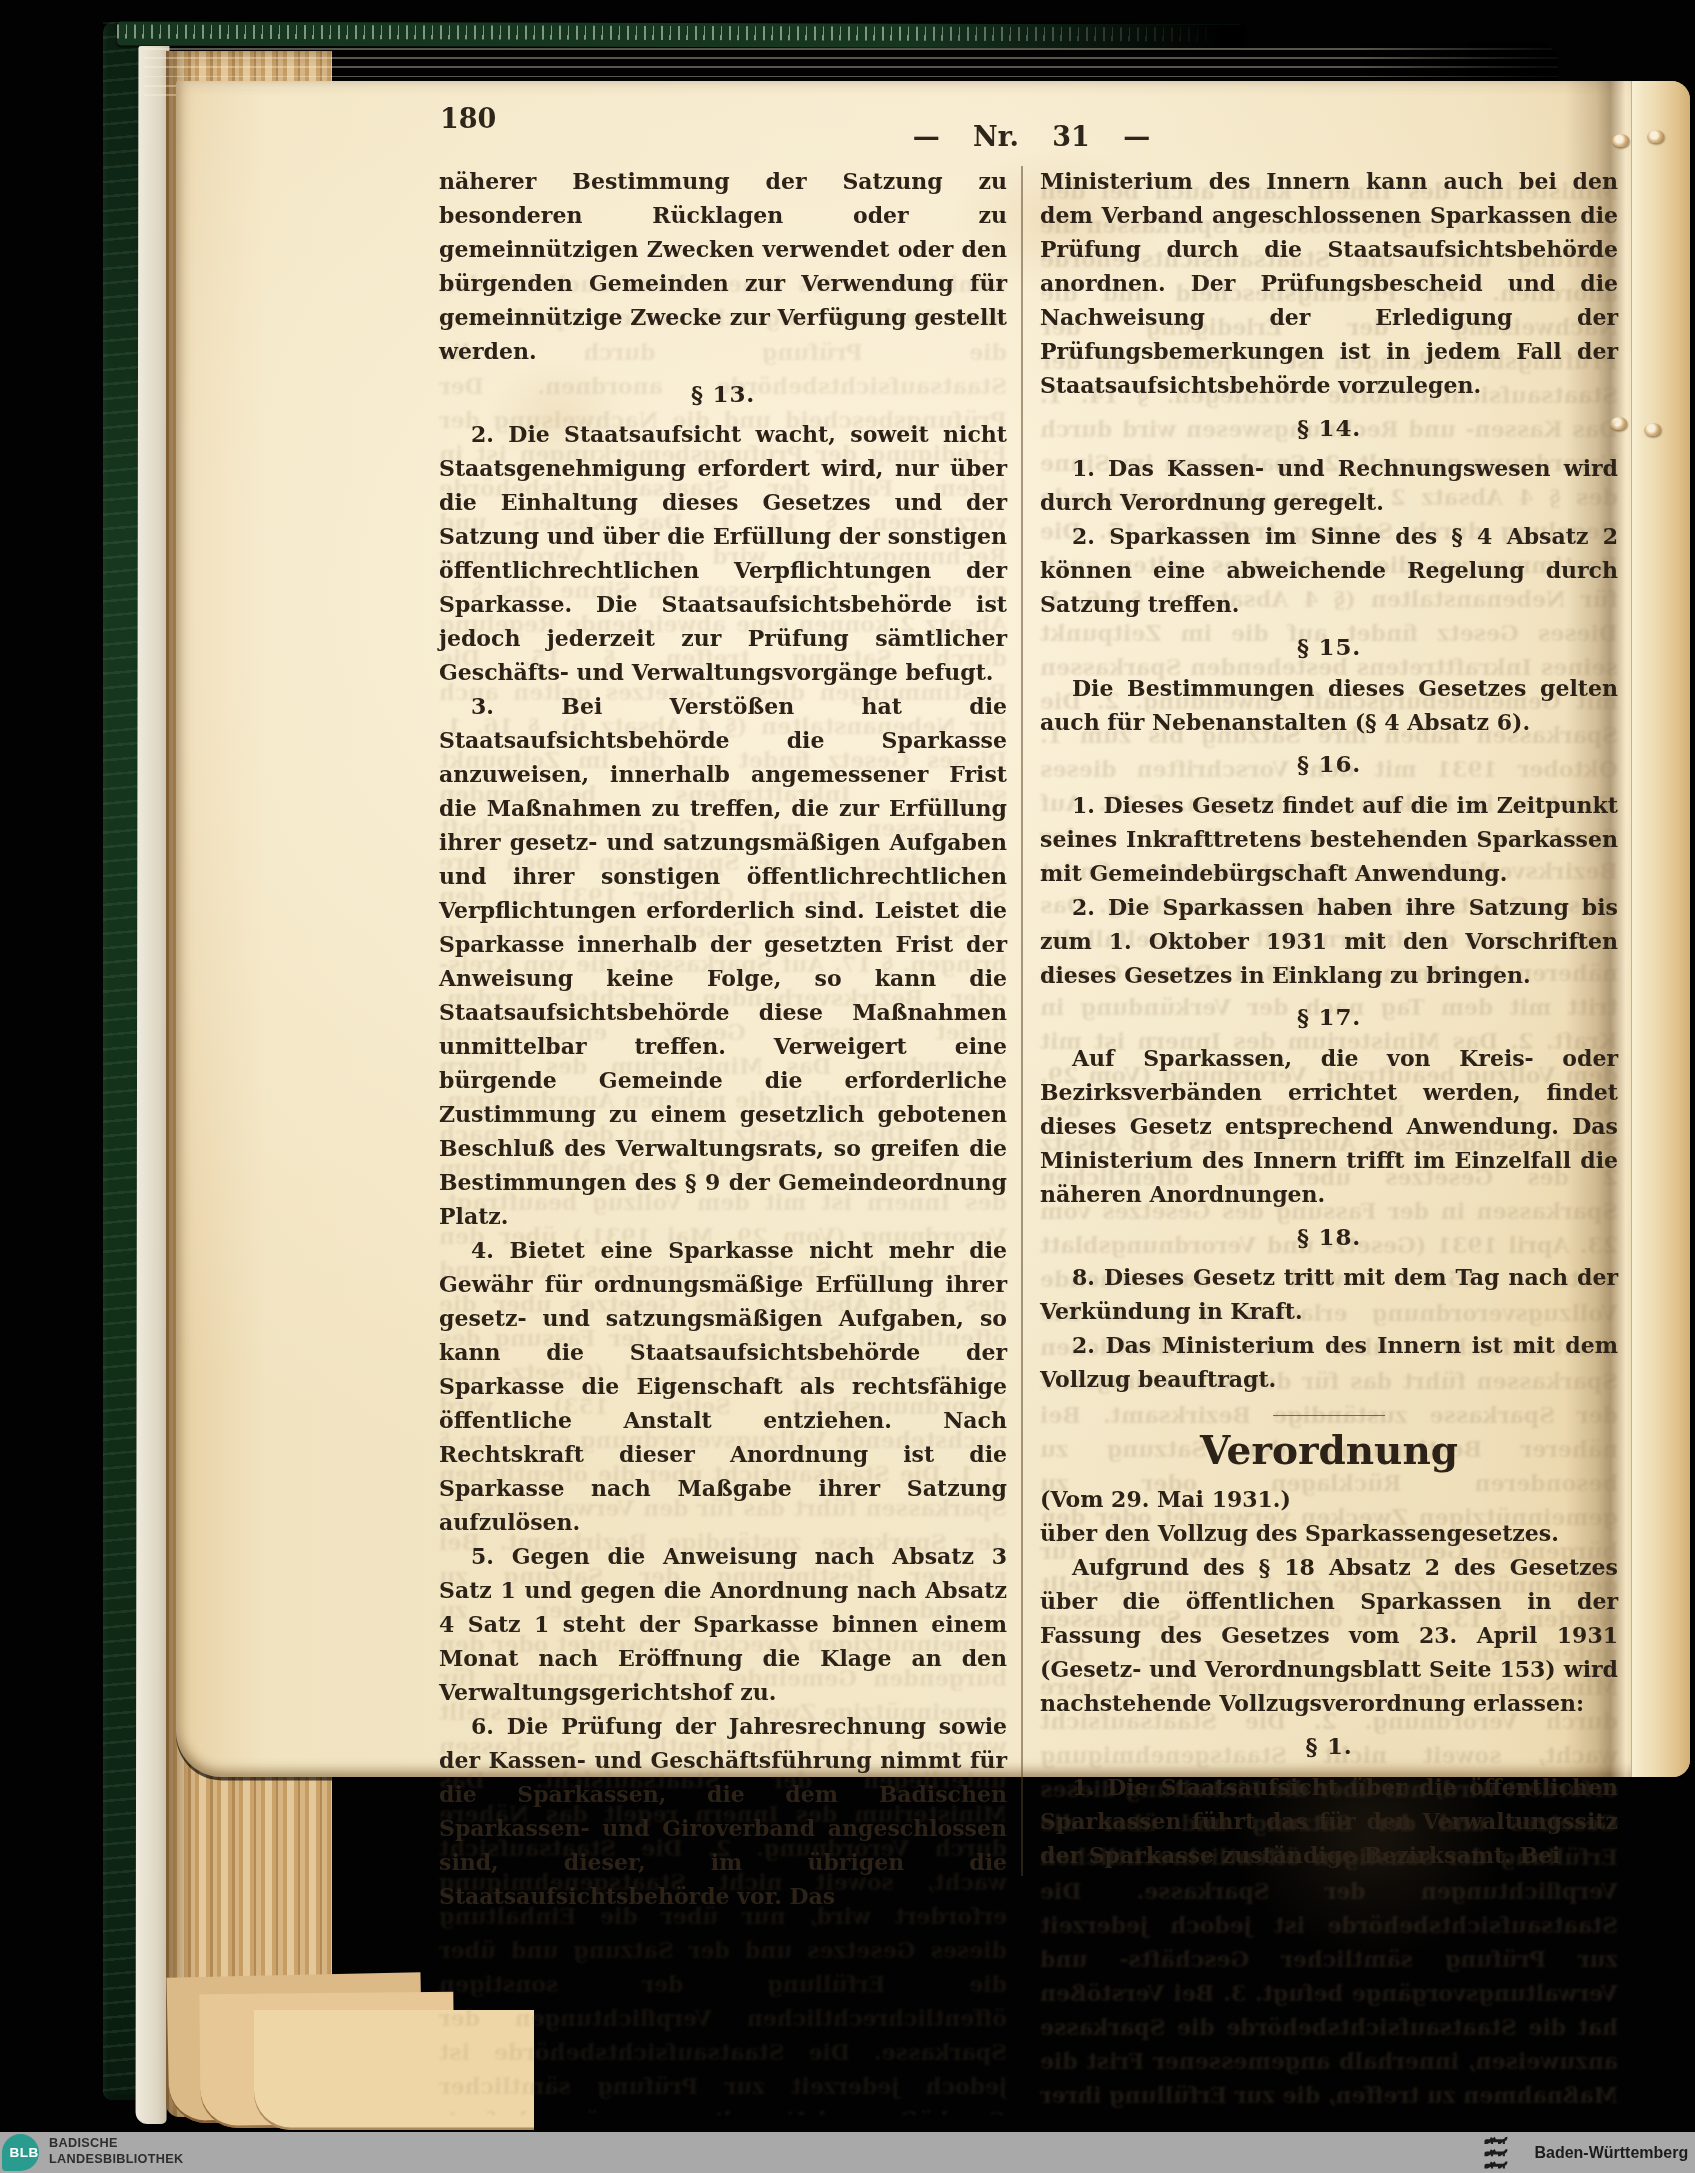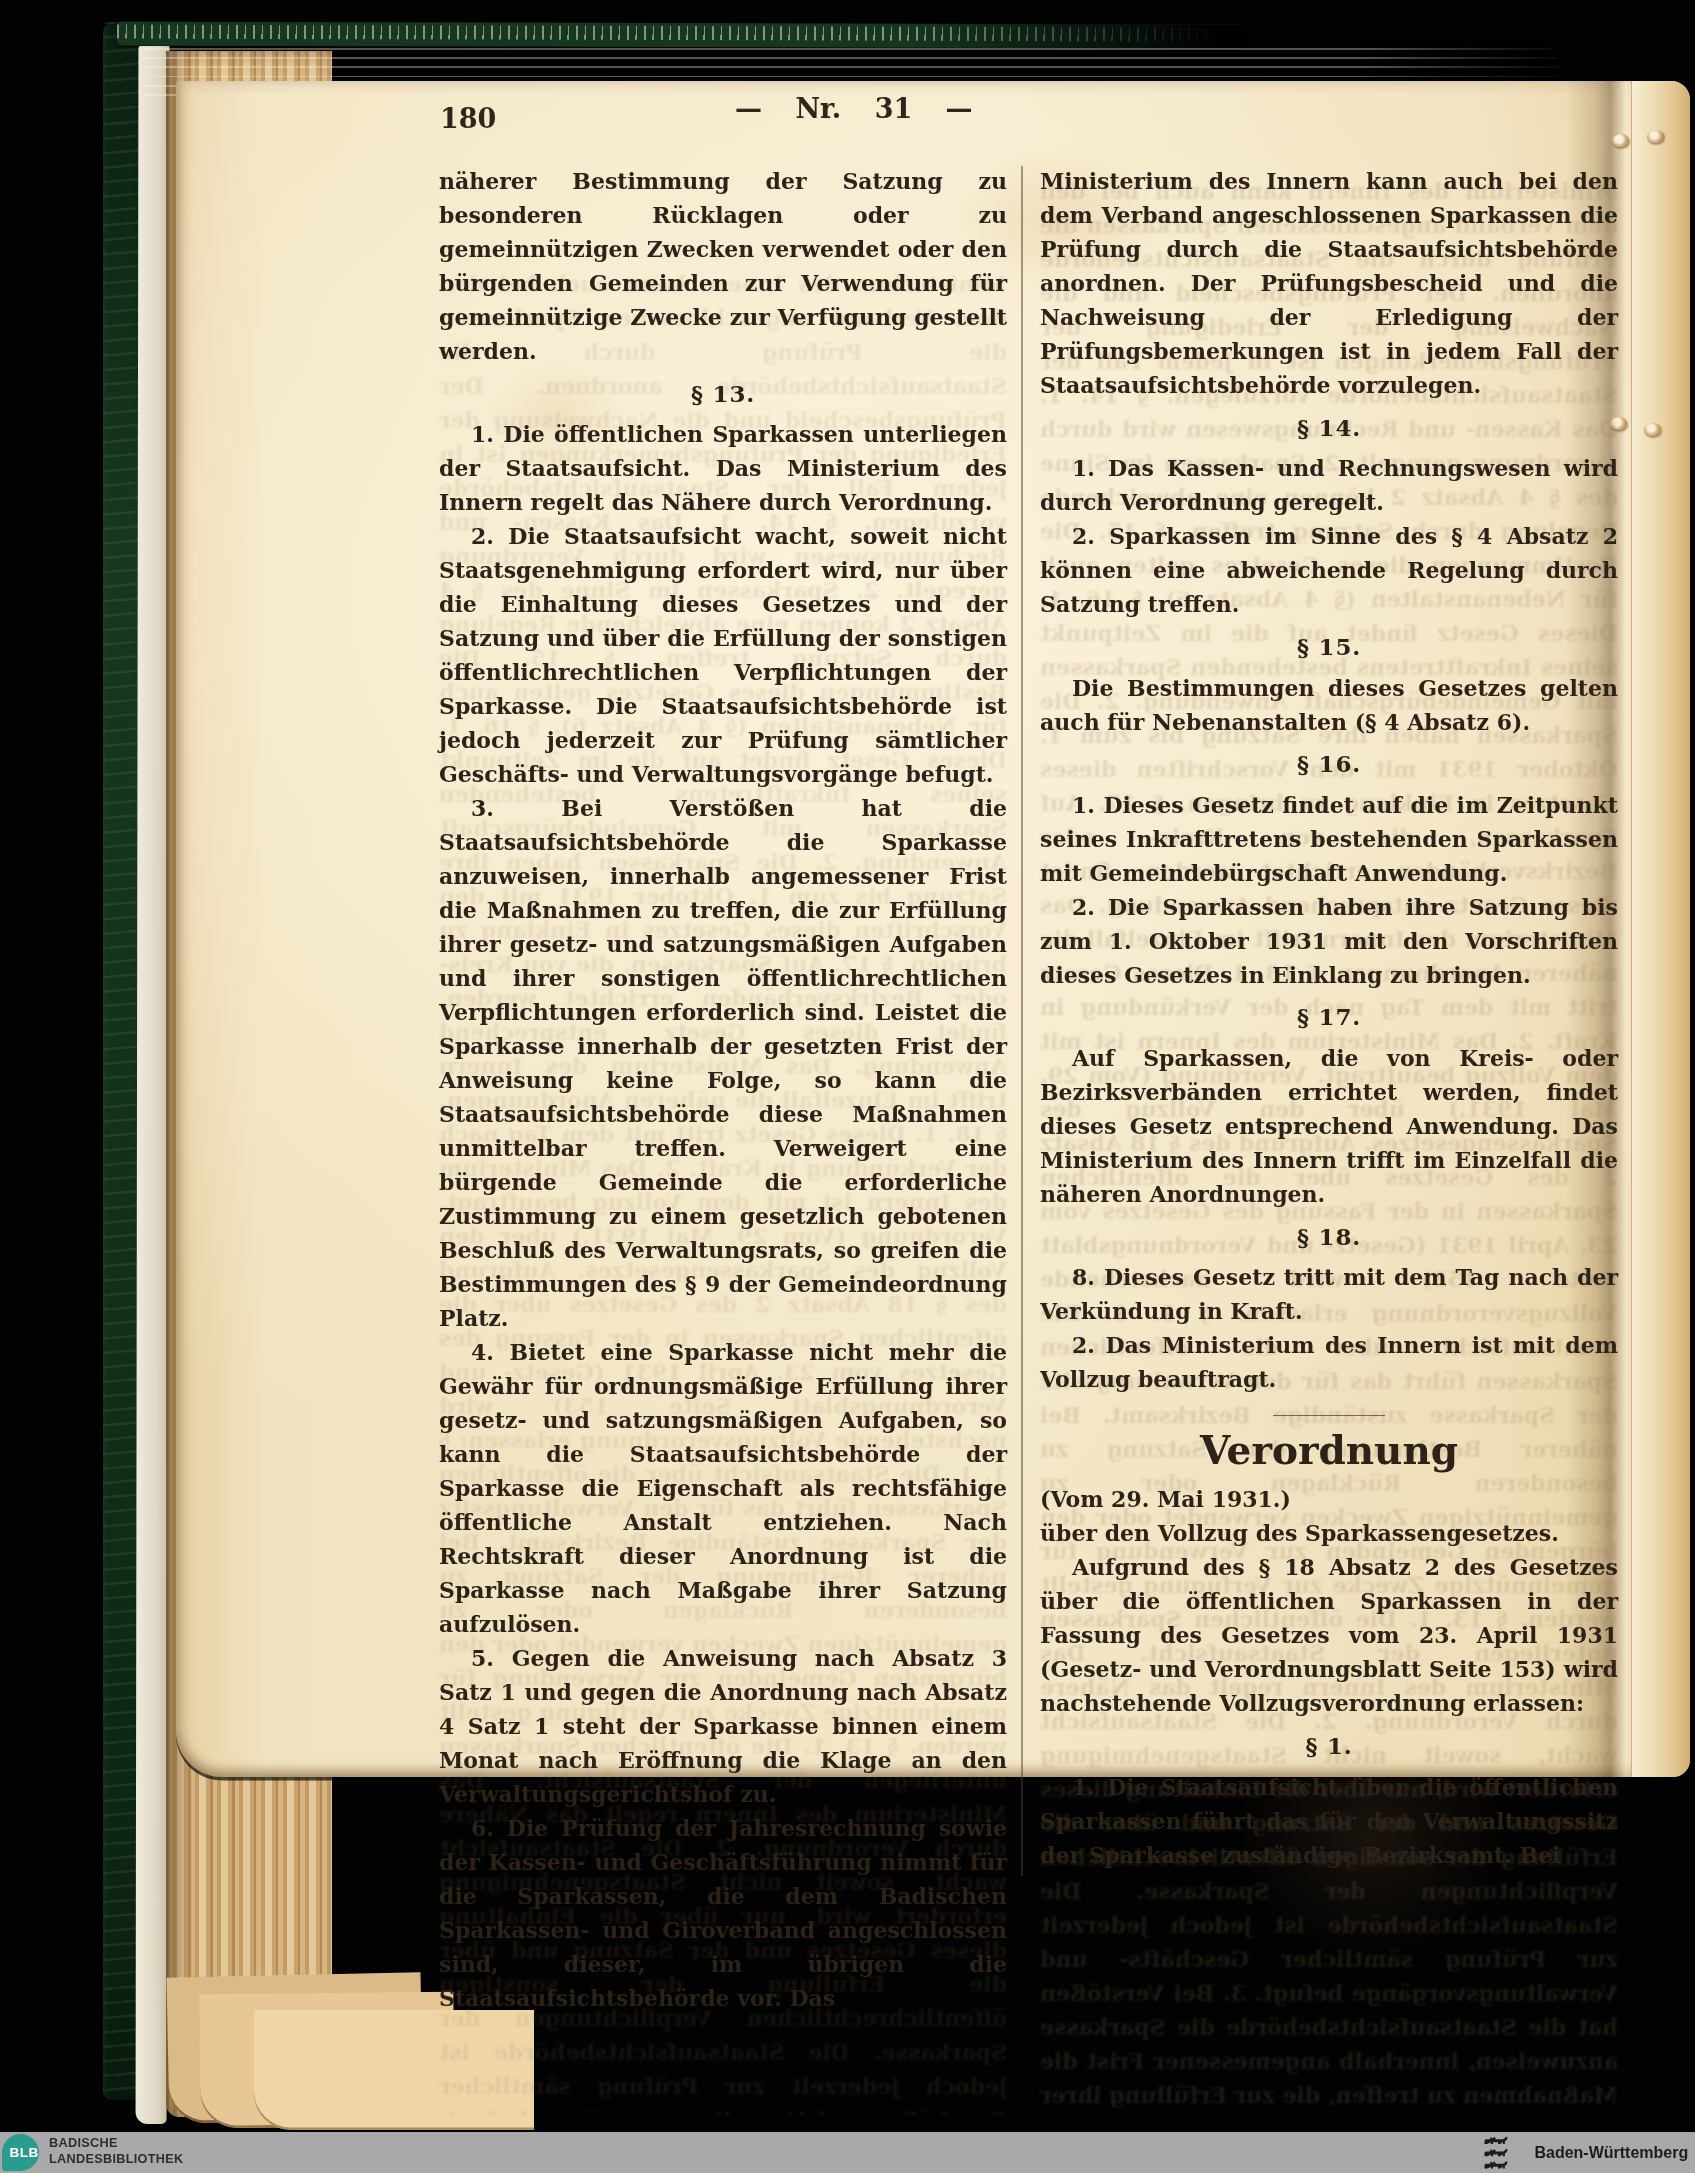--- a/index.html
+++ b/index.html
@@ -60,21 +60,21 @@
   .stain{position:absolute;border-radius:50%;pointer-events:none;}
   .s1{left:729px;top:34px;width:305px;height:212px;background:radial-gradient(closest-side,rgba(205,160,98,.20),transparent 70%);}
   .s2{left:280px;top:254px;width:203px;height:161px;background:radial-gradient(closest-side,rgba(196,152,92,.14),transparent 70%);}
   .s3{left:1000px;top:1576px;width:390px;height:356px;background:radial-gradient(closest-side,rgba(186,142,84,.12),transparent 70%);}
   .wormhole{position:absolute;width:17px;height:12.7px;border-radius:55% 45% 50% 50%;
     background:radial-gradient(circle at 42% 40%,#f8f0da 0 28%,#d3ac74 55%,rgba(96,64,26,.6) 90%);
     box-shadow:0.8px 1.7px 1.7px rgba(80,50,20,.5);}
 
   
   .pageno{position:absolute;left:264px;top:22px;font-size:27px;font-weight:700;color:#2e261a;}
-  .header-center{position:absolute;left:559px;top:12px;width:593px;
+  .header-center{position:absolute;left:559px;top:40px;width:593px;text-align:center;
     font-size:27px;font-weight:700;color:#2e261a;word-spacing:24px;}
   .col-sep{position:absolute;left:845px;top:85px;width:1.7px;height:1710px;background:rgba(82,62,36,.5);}
   .col{position:absolute;top:83px;color:#2c2217;}
   .col-left{left:263px;width:568px;}
   .col-right{left:864px;width:578px;}
   .col p{margin:0;font-size:22px;line-height:34px;font-weight:700;text-align:justify;}
   .col p.indent{text-indent:32px;}
   .sec-head{text-align:center !important;letter-spacing:0.8px;margin:8.5px 0 6.8px !important;font-size:23px !important;}
   .law-title{text-align:center !important;font-size:39px !important;line-height:44px !important;margin:3.4px 0 10.2px !important;}
   .date-line{text-align:center;padding-right:25.4px;}
@@ -125,21 +125,20 @@
     <div class="bleed bleed-left">Ministerium des Innern kann auch bei den dem Verband angeschlossenen Sparkassen die Prüfung durch die Staatsaufsichtsbehörde anordnen. Der Prüfungsbescheid und die Nachweisung der Erledigung der Prüfungsbemerkungen ist in jedem Fall der Staatsaufsichtsbehörde vorzulegen. § 14. 1. Das Kassen- und Rechnungswesen wird durch Verordnung geregelt. 2. Sparkassen im Sinne des § 4 Absatz 2 können eine abweichende Regelung durch Satzung treffen. § 15. Die Bestimmungen dieses Gesetzes gelten auch für Nebenanstalten (§ 4 Absatz 6). § 16. 1. Dieses Gesetz findet auf die im Zeitpunkt seines Inkrafttretens bestehenden Sparkassen mit Gemeindebürgschaft Anwendung. 2. Die Sparkassen haben ihre Satzung bis zum 1. Oktober 1931 mit den Vorschriften dieses Gesetzes in Einklang zu bringen. § 17. Auf Sparkassen, die von Kreis- oder Bezirksverbänden errichtet werden, findet dieses Gesetz entsprechend Anwendung. Das Ministerium des Innern trifft im Einzelfall die näheren Anordnungen. § 18. 1. Dieses Gesetz tritt mit dem Tag nach der Verkündung in Kraft. 2. Das Ministerium des Innern ist mit dem Vollzug beauftragt.  Verordnung (Vom 29. Mai 1931.) über den Vollzug des Sparkassengesetzes. Aufgrund des § 18 Absatz 2 des Gesetzes über die öffentlichen Sparkassen in der Fassung des Gesetzes vom 23. April 1931 (Gesetz- und Verordnungsblatt Seite 153) wird nachstehende Vollzugsverordnung erlassen: § 1. 1. Die Staatsaufsicht über die öffentlichen Sparkassen führt das für den Verwaltungssitz der Sparkasse zuständige Bezirksamt. Bei näherer Bestimmung der Satzung zu besonderen Rücklagen oder zu gemeinnützigen Zwecken verwendet oder den bürgenden Gemeinden zur Verwendung für gemeinnützige Zwecke zur Verfügung gestellt werden. § 13. 1. Die öffentlichen Sparkassen unterliegen der Staatsaufsicht. Das Ministerium des Innern regelt das Nähere durch Verordnung. 2. Die Staatsaufsicht wacht, soweit nicht Staatsgenehmigung erfordert wird, nur über die Einhaltung dieses Gesetzes und der Satzung und über die Erfüllung der sonstigen öffentlichrechtlichen Verpflichtungen der Sparkasse. Die Staatsaufsichtsbehörde ist jedoch jederzeit zur Prüfung sämtlicher Geschäfts- und Verwaltungsvorgänge befugt. 3. Bei Verstößen hat die Staatsaufsichtsbehörde die Sparkasse anzuweisen, innerhalb angemessener Frist die Maßnahmen zu treffen, die zur Erfüllung ihrer gesetz- und satzungsmäßigen Aufgaben und ihrer sonstigen öffentlichrechtlichen Verpflichtungen erforderlich sind. Leistet die Sparkasse innerhalb der gesetzten Frist der Anweisung keine Folge, so kann die Staatsaufsichtsbehörde diese Maßnahmen unmittelbar treffen. Verweigert eine bürgende Gemeinde die erforderliche Zustimmung zu einem gesetzlich gebotenen Beschluß des Verwaltungsrats, so greifen die Bestimmungen des § 9 der Gemeindeordnung Platz. 4. Bietet eine Sparkasse nicht mehr die Gewähr für ordnungsmäßige Erfüllung ihrer gesetz- und satzungsmäßigen Aufgaben, so kann die Staatsaufsichtsbehörde der Sparkasse die Eigenschaft als rechtsfähige öffentliche Anstalt entziehen. Nach Rechtskraft dieser Anordnung ist die Sparkasse nach Maßgabe ihrer Satzung aufzulösen. 5. Gegen die Anweisung nach Absatz 3 Satz 1 und gegen die Anordnung nach Absatz 4 Satz 1 steht der Sparkasse binnen einem Monat nach Eröffnung die Klage an den Verwaltungsgerichtshof zu. 6. Die Prüfung der Jahresrechnung sowie der Kassen- und Geschäftsführung nimmt für die Sparkassen, die dem Badischen Sparkassen- und Giroverband angeschlossen sind, dieser, im übrigen die Staatsaufsichtsbehörde vor. Das</div>
     <div class="bleed bleed-right">Ministerium des Innern kann auch bei den dem Verband angeschlossenen Sparkassen die Prüfung durch die Staatsaufsichtsbehörde anordnen. Der Prüfungsbescheid und die Nachweisung der Erledigung der Prüfungsbemerkungen ist in jedem Fall der Staatsaufsichtsbehörde vorzulegen. § 14. 1. Das Kassen- und Rechnungswesen wird durch Verordnung geregelt. 2. Sparkassen im Sinne des § 4 Absatz 2 können eine abweichende Regelung durch Satzung treffen. § 15. Die Bestimmungen dieses Gesetzes gelten auch für Nebenanstalten (§ 4 Absatz 6). § 16. 1. Dieses Gesetz findet auf die im Zeitpunkt seines Inkrafttretens bestehenden Sparkassen mit Gemeindebürgschaft Anwendung. 2. Die Sparkassen haben ihre Satzung bis zum 1. Oktober 1931 mit den Vorschriften dieses Gesetzes in Einklang zu bringen. § 17. Auf Sparkassen, die von Kreis- oder Bezirksverbänden errichtet werden, findet dieses Gesetz entsprechend Anwendung. Das Ministerium des Innern trifft im Einzelfall die näheren Anordnungen. § 18. 1. Dieses Gesetz tritt mit dem Tag nach der Verkündung in Kraft. 2. Das Ministerium des Innern ist mit dem Vollzug beauftragt.  Verordnung (Vom 29. Mai 1931.) über den Vollzug des Sparkassengesetzes. Aufgrund des § 18 Absatz 2 des Gesetzes über die öffentlichen Sparkassen in der Fassung des Gesetzes vom 23. April 1931 (Gesetz- und Verordnungsblatt Seite 153) wird nachstehende Vollzugsverordnung erlassen: § 1. 1. Die Staatsaufsicht über die öffentlichen Sparkassen führt das für den Verwaltungssitz der Sparkasse zuständige Bezirksamt. Bei näherer Bestimmung der Satzung zu besonderen Rücklagen oder zu gemeinnützigen Zwecken verwendet oder den bürgenden Gemeinden zur Verwendung für gemeinnützige Zwecke zur Verfügung gestellt werden. § 13. 1. Die öffentlichen Sparkassen unterliegen der Staatsaufsicht. Das Ministerium des Innern regelt das Nähere durch Verordnung. 2. Die Staatsaufsicht wacht, soweit nicht Staatsgenehmigung erfordert wird, nur über die Einhaltung dieses Gesetzes und der Satzung und über die Erfüllung der sonstigen öffentlichrechtlichen Verpflichtungen der Sparkasse. Die Staatsaufsichtsbehörde ist jedoch jederzeit zur Prüfung sämtlicher Geschäfts- und Verwaltungsvorgänge befugt. 3. Bei Verstößen hat die Staatsaufsichtsbehörde die Sparkasse anzuweisen, innerhalb angemessener Frist die Maßnahmen zu treffen, die zur Erfüllung ihrer gesetz- und satzungsmäßigen Aufgaben und ihrer sonstigen öffentlichrechtlichen Verpflichtungen erforderlich sind. Leistet die Sparkasse innerhalb der gesetzten Frist der Anweisung keine Folge, so kann die Staatsaufsichtsbehörde diese Maßnahmen unmittelbar treffen. Verweigert eine bürgende Gemeinde die erforderliche Zustimmung zu einem gesetzlich gebotenen Beschluß des Verwaltungsrats, so greifen die Bestimmungen des § 9 der Gemeindeordnung Platz. 4. Bietet eine Sparkasse nicht mehr die Gewähr für ordnungsmäßige Erfüllung ihrer gesetz- und satzungsmäßigen Aufgaben, so kann die Staatsaufsichtsbehörde der Sparkasse die Eigenschaft als rechtsfähige öffentliche Anstalt entziehen. Nach Rechtskraft dieser Anordnung ist die Sparkasse nach Maßgabe ihrer Satzung aufzulösen. 5. Gegen die Anweisung nach Absatz 3 Satz 1 und gegen die Anordnung nach Absatz 4 Satz 1 steht der Sparkasse binnen einem Monat nach Eröffnung die Klage an den Verwaltungsgerichtshof zu. 6. Die Prüfung der Jahresrechnung sowie der Kassen- und Geschäftsführung nimmt für die Sparkassen, die dem Badischen Sparkassen- und Giroverband angeschlossen sind, dieser, im übrigen die Staatsaufsichtsbehörde vor. Das</div>
 
     <div class="pageno">180</div>
     <div class="header-center">— Nr. 31 —</div>
     <div class="col-sep"></div>
 
     <div class="col col-left" id="colL">
         <p class="body">näherer Bestimmung der Satzung zu besonderen Rücklagen oder zu gemeinnützigen Zwecken verwendet oder den bürgenden Gemeinden zur Verwendung für gemeinnützige Zwecke zur Verfügung gestellt werden.</p>
         <p class="sec-head">§ 13.</p>
-        <p class="body indent">1. Die öffentlichen Sparkassen unterliegen der Staatsaufsicht. Das Ministerium des Innern regelt das Nähere durch Verordnung.</p>
         <p class="body indent">2. Die Staatsaufsicht wacht, soweit nicht Staatsgenehmigung erfordert wird, nur über die Einhaltung dieses Gesetzes und der Satzung und über die Erfüllung der sonstigen öffentlichrechtlichen Verpflichtungen der Sparkasse. Die Staatsaufsichtsbehörde ist jedoch jederzeit zur Prüfung sämtlicher Geschäfts- und Verwaltungsvorgänge befugt.</p>
         <p class="body indent">3. Bei Verstößen hat die Staatsaufsichtsbehörde die Sparkasse anzuweisen, innerhalb angemessener Frist die Maßnahmen zu treffen, die zur Erfüllung ihrer gesetz- und satzungsmäßigen Aufgaben und ihrer sonstigen öffentlichrechtlichen Verpflichtungen erforderlich sind. Leistet die Sparkasse innerhalb der gesetzten Frist der Anweisung keine Folge, so kann die Staatsaufsichtsbehörde diese Maßnahmen unmittelbar treffen. Verweigert eine bürgende Gemeinde die erforderliche Zustimmung zu einem gesetzlich gebotenen Beschluß des Verwaltungsrats, so greifen die Bestimmungen des § 9 der Gemeindeordnung Platz.</p>
         <p class="body indent">4. Bietet eine Sparkasse nicht mehr die Gewähr für ordnungsmäßige Erfüllung ihrer gesetz- und satzungsmäßigen Aufgaben, so kann die Staatsaufsichtsbehörde der Sparkasse die Eigenschaft als rechtsfähige öffentliche Anstalt entziehen. Nach Rechtskraft dieser Anordnung ist die Sparkasse nach Maßgabe ihrer Satzung aufzulösen.</p>
         <p class="body indent">5. Gegen die Anweisung nach Absatz 3 Satz 1 und gegen die Anordnung nach Absatz 4 Satz 1 steht der Sparkasse binnen einem Monat nach Eröffnung die Klage an den Verwaltungsgerichtshof zu.</p>
         <p class="body indent">6. Die Prüfung der Jahresrechnung sowie der Kassen- und Geschäftsführung nimmt für die Sparkassen, die dem Badischen Sparkassen- und Giroverband angeschlossen sind, dieser, im übrigen die Staatsaufsichtsbehörde vor. Das</p>
       </div>
     <div class="col col-right" id="colR">
         <p class="body">Ministerium des Innern kann auch bei den dem Verband angeschlossenen Sparkassen die Prüfung durch die Staatsaufsichtsbehörde anordnen. Der Prüfungsbescheid und die Nachweisung der Erledigung der Prüfungsbemerkungen ist in jedem Fall der Staatsaufsichtsbehörde vorzulegen.</p>
         <p class="sec-head">§ 14.</p>
         <p class="body indent">1. Das Kassen- und Rechnungswesen wird durch Verordnung geregelt.</p>

